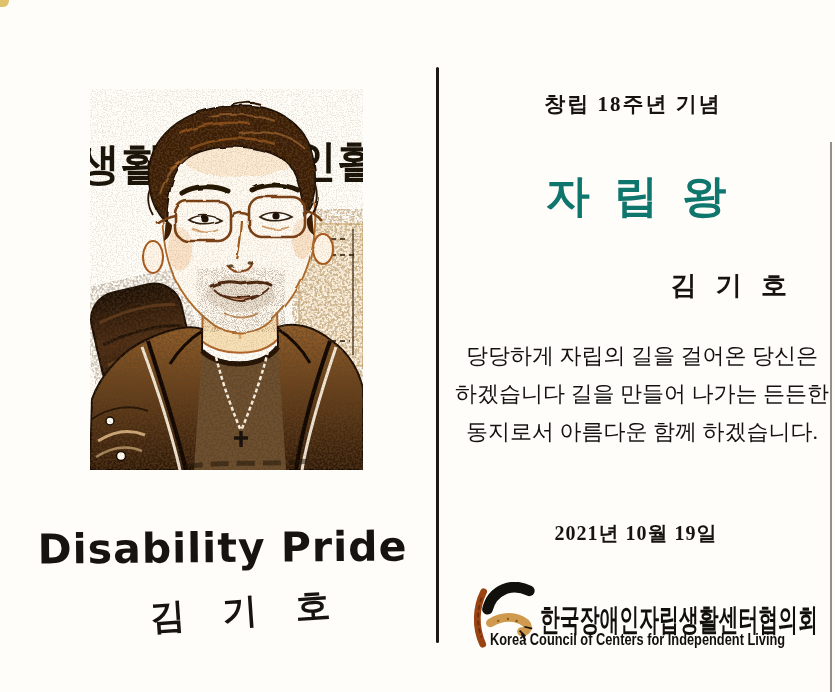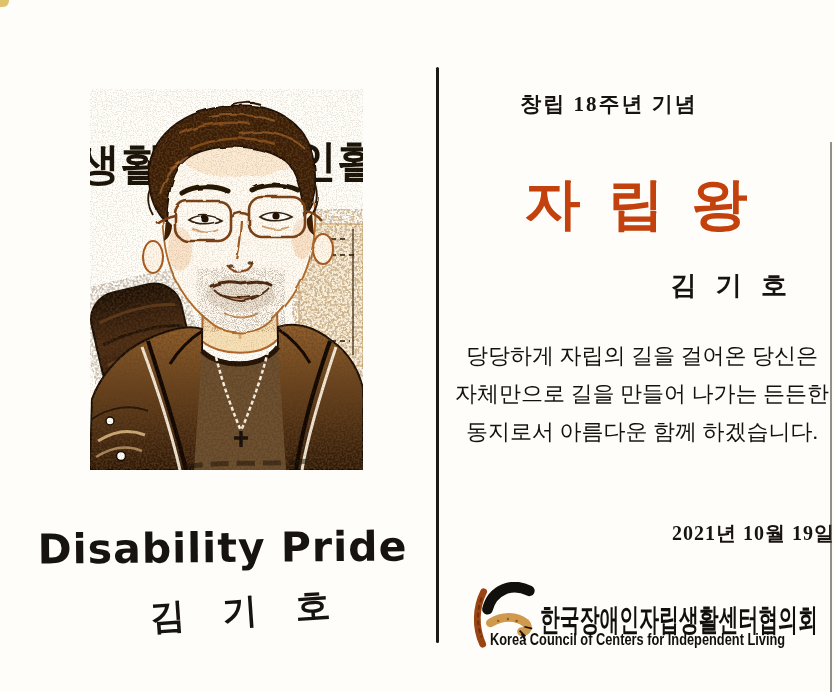--- a/index.html
+++ b/index.html
@@ -22,41 +22,41 @@
     left:40px;top:588px;width:400px;text-align:center;
     font-size:35px;font-weight:600;letter-spacing:14px;text-indent:14px;
     transform:rotate(-4deg);color:#171310;
   }
   
   .divider{left:436px;top:67px;width:3px;height:576px;background:#1c1916;border-radius:2px;}
   .scan-edge{left:830px;top:142px;width:2px;height:550px;background:#3a342c;opacity:.55;}
   .corner-speck{left:0;top:0;width:9px;height:7px;background:#d8b348;border-radius:0 0 6px 0;opacity:.8;}
   
   .anniversary{
-    left:413px;top:90px;width:392px;text-align:center;
+    left:437px;top:90px;width:392px;text-align:center;
     font-family:"Liberation Serif","DejaVu Serif",serif;
     font-size:21px;font-weight:600;letter-spacing:2px;color:#171310;
   }
   .title{
     left:437px;top:167px;width:398px;text-align:center;
-    font-size:56px;font-weight:800;letter-spacing:6px;text-indent:6px;
-    color:#c2410c;
+    font-size:44px;font-weight:800;letter-spacing:6px;text-indent:6px;
+    color:#0f766e;
   }
   .recipient{
     right:42px;top:268px;text-align:right;
     font-size:26px;font-weight:700;letter-spacing:6px;color:#171310;
   }
   .message{
     left:448px;top:337px;width:388px;text-align:center;
     font-family:"Liberation Serif","DejaVu Serif",serif;
     font-size:22px;font-weight:500;line-height:38px;color:#141110;
   }
   .message .mline{white-space:nowrap;}
   .date{
-    left:437px;top:520px;width:398px;text-align:right;
+    left:437px;top:520px;width:398px;text-align:center;
     font-family:"Liberation Serif","DejaVu Serif",serif;
     font-size:20px;font-weight:600;letter-spacing:1px;color:#171310;
   }
   .org-logo{left:471px;top:582px;width:68px;height:72px;}
   .org-kr{
     left:540px;top:599px;font-size:31px;font-weight:800;color:#12100d;
     transform:scaleX(0.64);transform-origin:left top;white-space:nowrap;
   }
   .org-en{
     left:490px;top:631px;font-size:16px;font-weight:800;color:#12100d;
@@ -241,21 +241,21 @@
   <div class="abs signature">김 기 호</div>
 
   <div class="abs divider"></div>
 
   <div class="abs anniversary">창립 18주년 기념</div>
   <div class="abs title">자 립 왕</div>
   <div class="abs recipient">김  기  호</div>
 
   <div class="abs message">
     <div class="mline">당당하게 자립의 길을 걸어온 당신은</div>
-    <div class="mline">자체만으로 길을 만들어 나가는 든든한</div>
+    <div class="mline">하겠습니다 길을 만들어 나가는 든든한</div>
     <div class="mline">동지로서 아름다운 함께 하겠습니다.</div>
   </div>
 
   <div class="abs date">2021년 10월 19일</div>
 
   <div class="abs org-logo">
     <svg width="68" height="72" viewBox="0 0 70 74" xmlns="http://www.w3.org/2000/svg">
       <path d="M13,10 C5,26 4,46 12,64" stroke="#9a4414" stroke-width="7" fill="none" stroke-linecap="round"></path>
       <path d="M11,16 C6,29 6,44 11,57" stroke="#5f2406" stroke-width="2" fill="none" opacity="0.7" stroke-dasharray="5 3"></path>
       <path d="M60,9 C42,0 22,8 17,28" stroke="#12100c" stroke-width="11" fill="none" stroke-linecap="round"></path>

